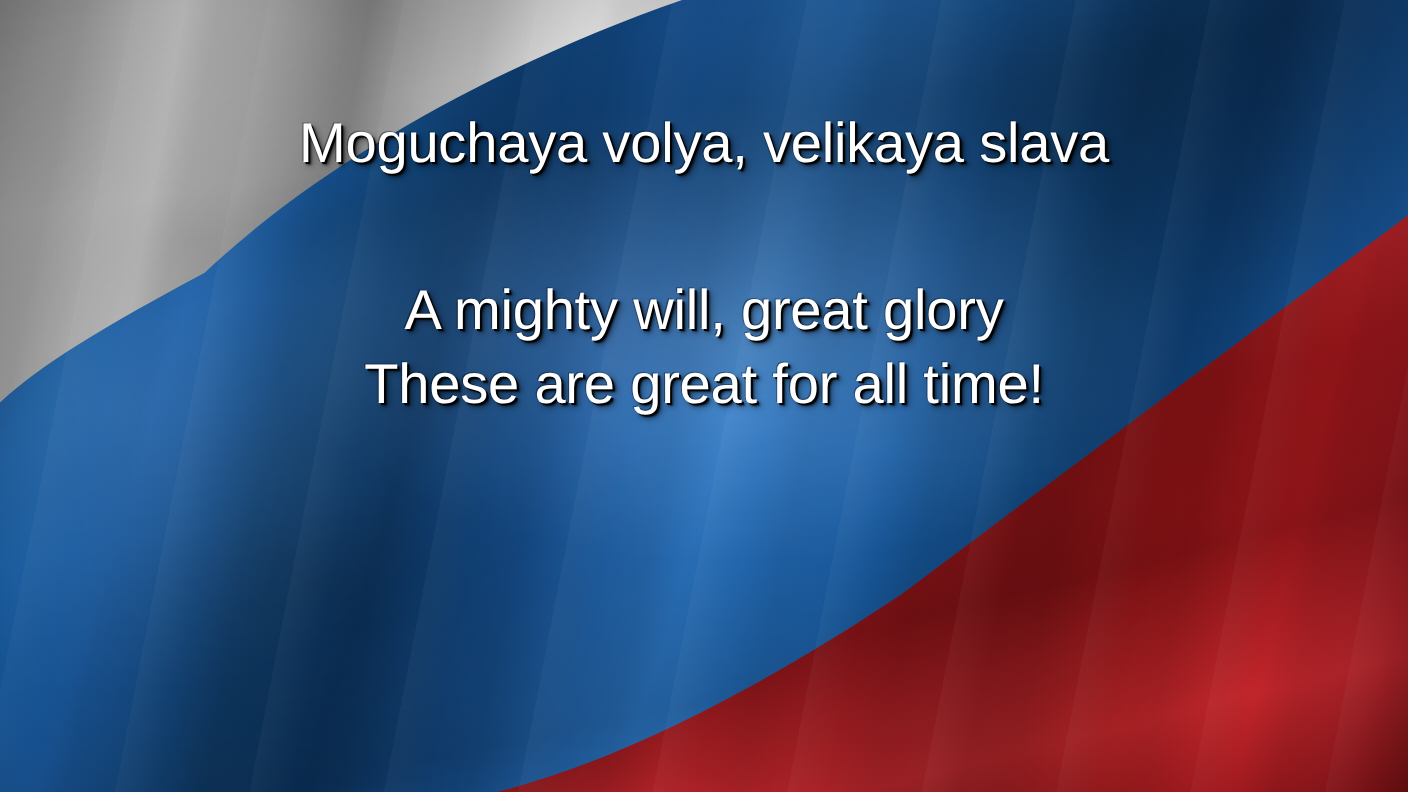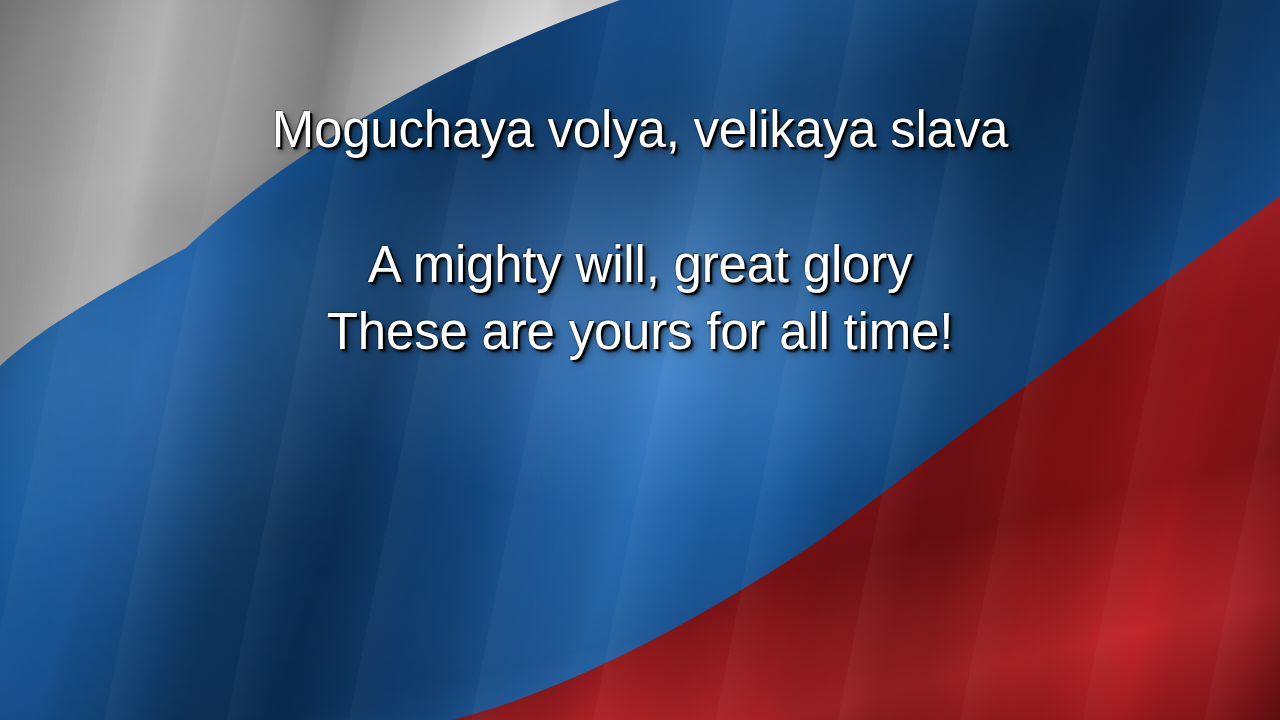--- a/index.html
+++ b/index.html
@@ -159,21 +159,21 @@
     display: flex;
     flex-direction: column;
     align-items: center;
     pointer-events: none;
   }
   .stanza {
     width: 100%;
     text-align: center;
   }
   #stanza-transliteration { margin-top: 96px; }
-  #stanza-translation     { margin-top: 68px; }
+  #stanza-translation     { margin-top: 85px; }
 
   .sub-line {
     color: #ffffff;
     font-size: 51px;
     line-height: 67px;
     font-weight: 400;
     letter-spacing: -0.2px;
     white-space: nowrap;
     text-shadow:
        2px 2px 0   rgba(0,0,0,0.92),
@@ -200,17 +200,17 @@
   </div>
 
   <div id="subtitles">
 
     <div class="stanza" id="stanza-transliteration">
       <div class="sub-line">Moguchaya volya, velikaya slava</div>
     </div>
 
     <div class="stanza" id="stanza-translation">
       <div class="sub-line">A mighty will, great glory</div>
-      <div class="sub-line">These are yours for all time!</div>
+      <div class="sub-line">These are great for all time!</div>
     </div>
 
   </div>
 </div>
 
 </body></html>

